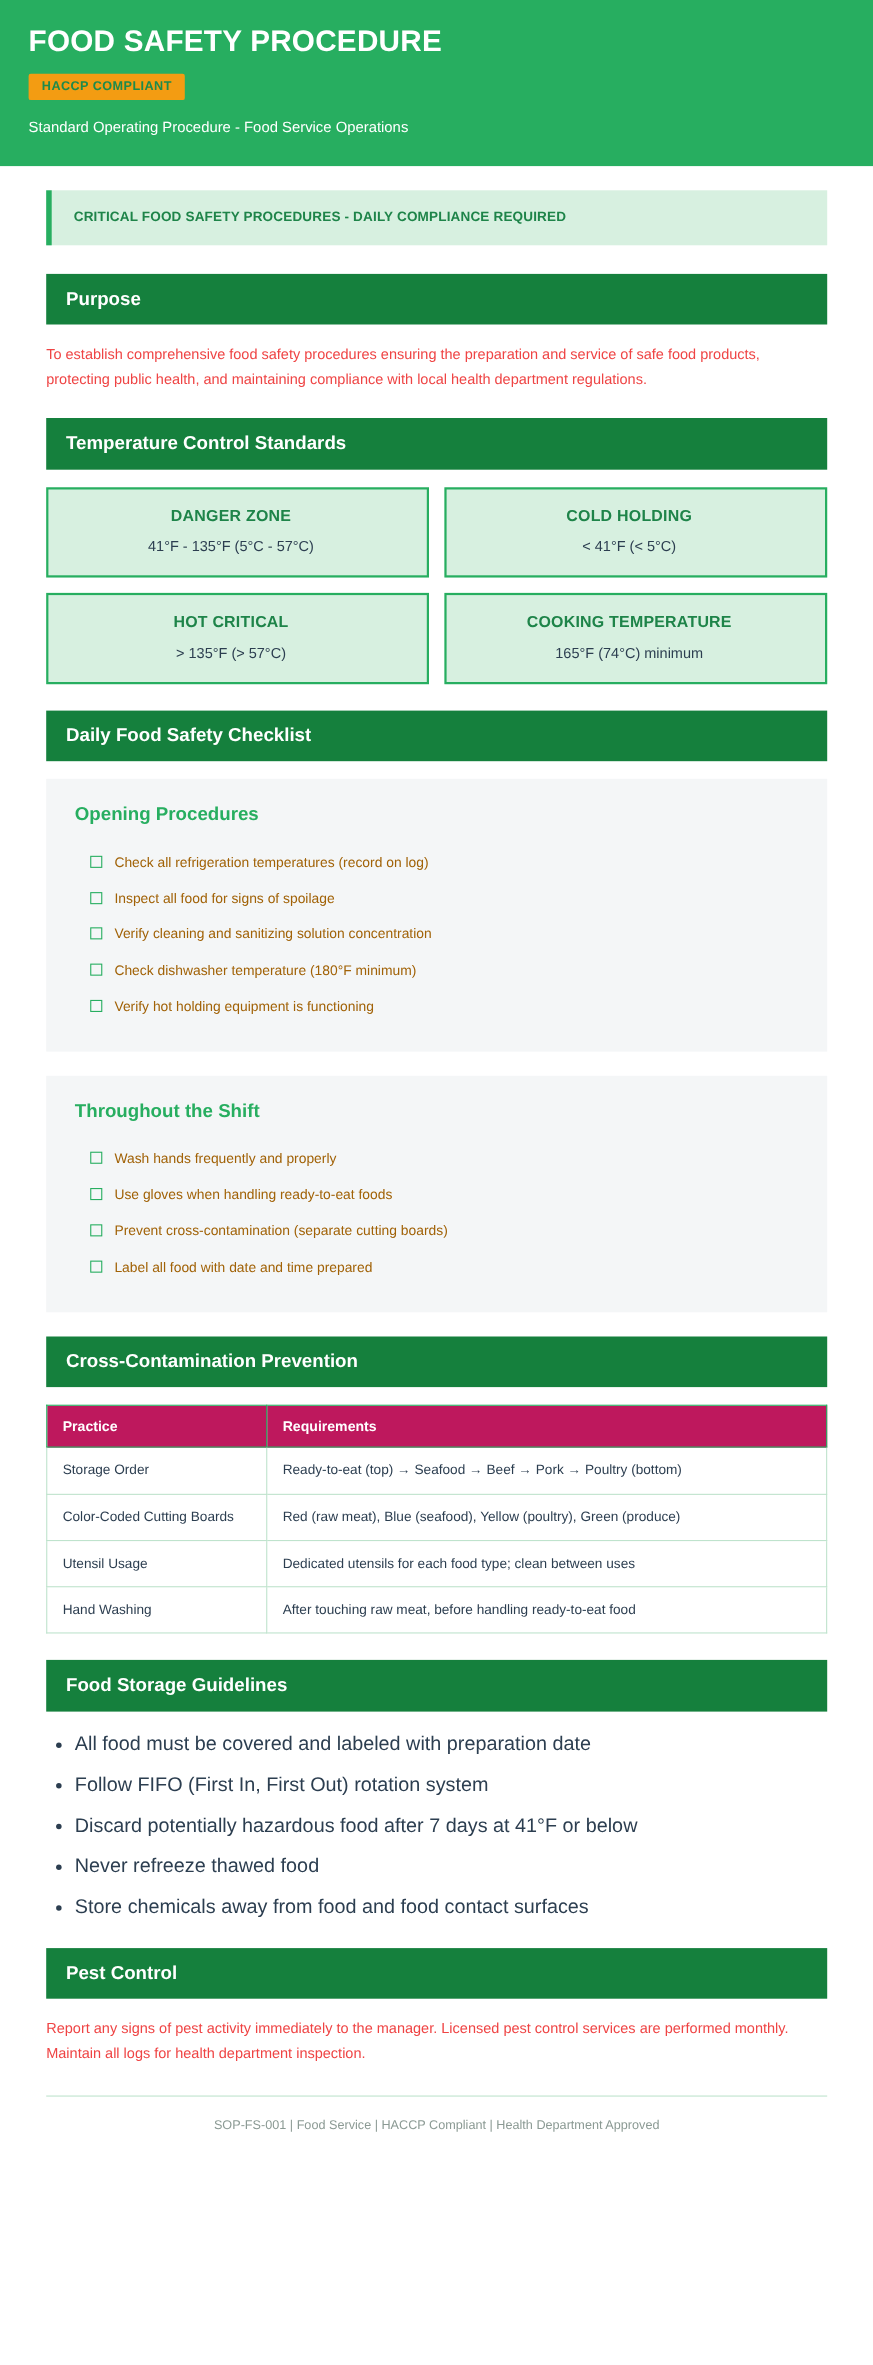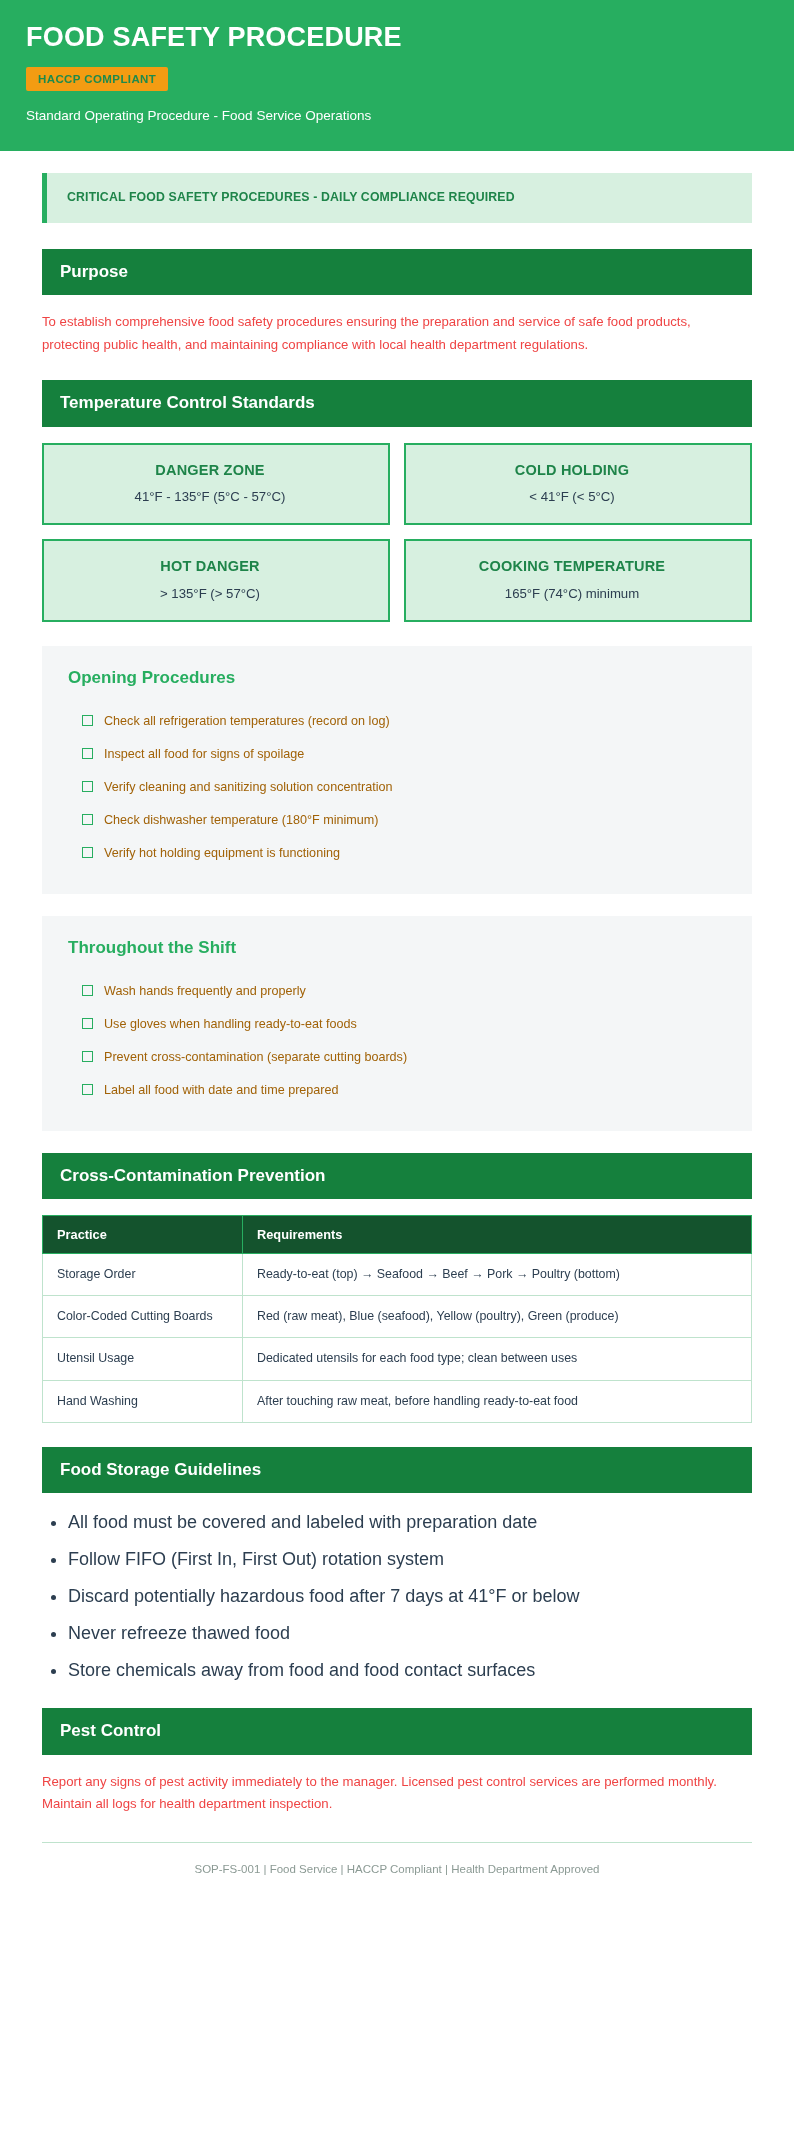--- a/index.html
+++ b/index.html
@@ -140,21 +140,21 @@
   }
 
   
   .data-table {
     width: 100%;
     border-collapse: collapse;
     margin: 0 0 24px 0;
     font-size: 12.4px;
   }
   .data-table thead th {
-    background: #14532d;
+    background: #be185d;
     color: #ffffff;
     text-align: left;
     font-weight: bold;
     font-size: 12.8px;
     padding: 11px 14px;
     border: 1px solid #27ae60;
   }
   .data-table tbody td {
     border: 1px solid #bfe3cd;
     padding: 11px 14px;
@@ -211,29 +211,30 @@
   <div class="temp-grid">
     <div class="temp-card">
       <div class="temp-card-title">DANGER ZONE</div>
       <div class="temp-card-value">41°F - 135°F (5°C - 57°C)</div>
     </div>
     <div class="temp-card">
       <div class="temp-card-title">COLD HOLDING</div>
       <div class="temp-card-value">&lt; 41°F (&lt; 5°C)</div>
     </div>
     <div class="temp-card">
-      <div class="temp-card-title">HOT DANGER</div>
+      <div class="temp-card-title">HOT CRITICAL</div>
       <div class="temp-card-value">&gt; 135°F (&gt; 57°C)</div>
     </div>
     <div class="temp-card">
       <div class="temp-card-title">COOKING TEMPERATURE</div>
       <div class="temp-card-value">165°F (74°C) minimum</div>
     </div>
   </div>
 
+  <div class="section-head">Daily Food Safety Checklist</div>
 
   <div class="checklist-block">
     <div class="checklist-title">Opening Procedures</div>
     <div class="check-row">
       <span class="check-box"></span>
       <span>Check all refrigeration temperatures (record on log)</span>
     </div>
     <div class="check-row">
       <span class="check-box"></span>
       <span>Inspect all food for signs of spoilage</span>

